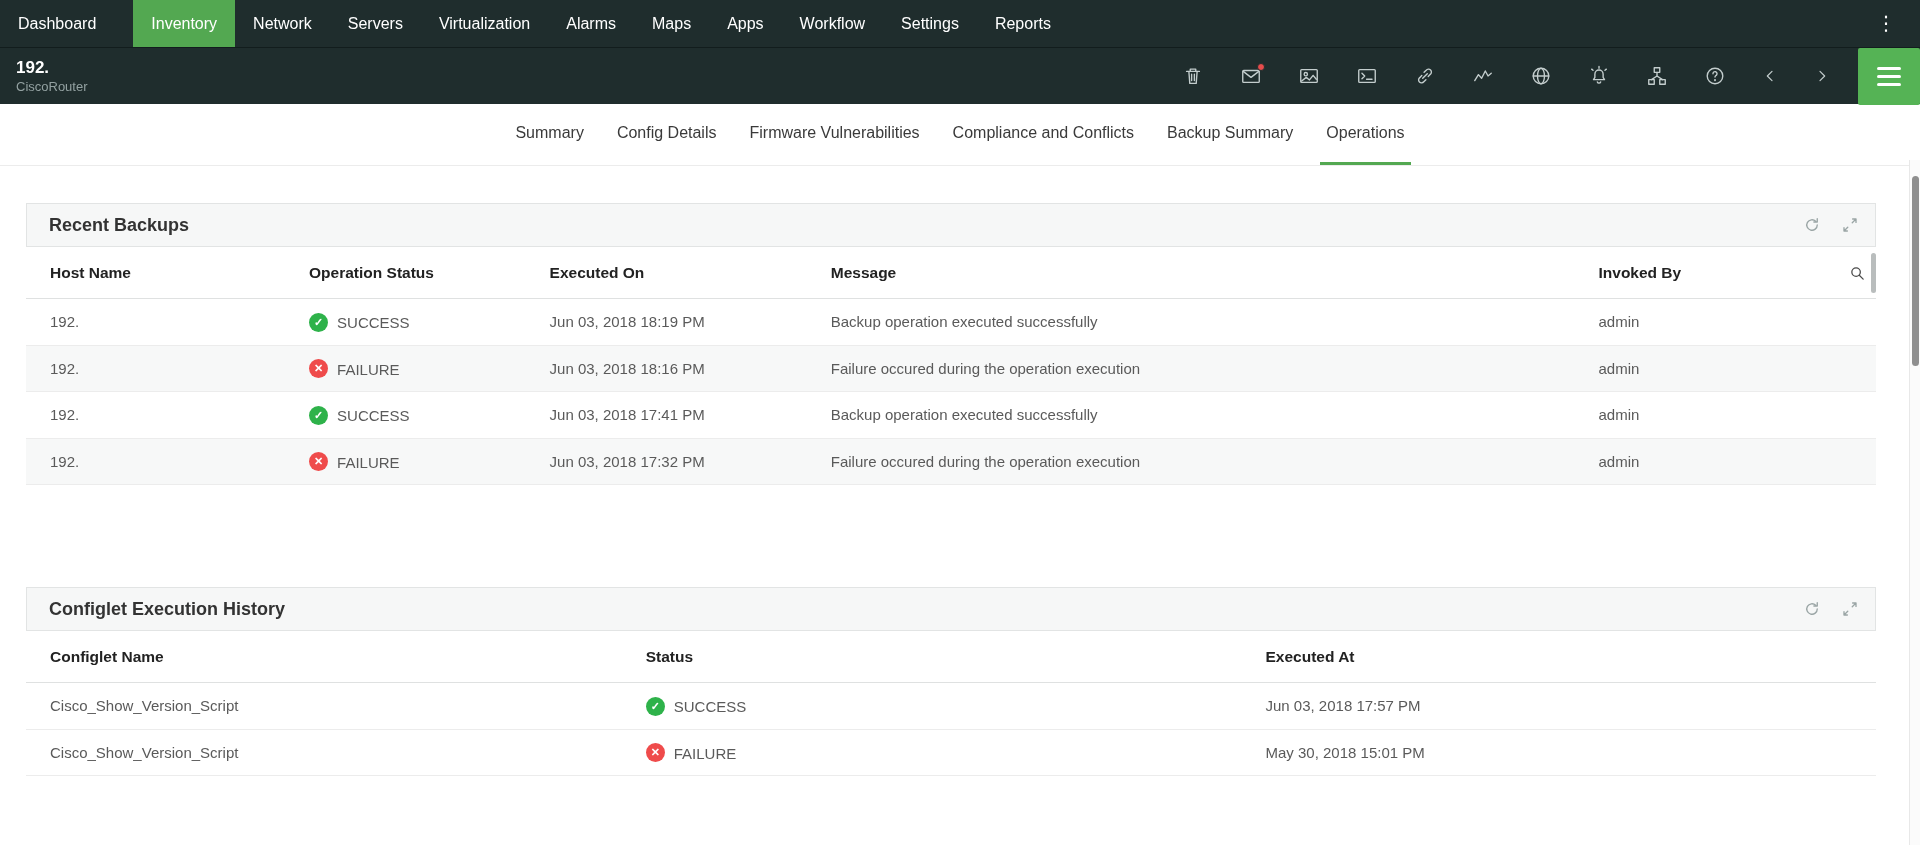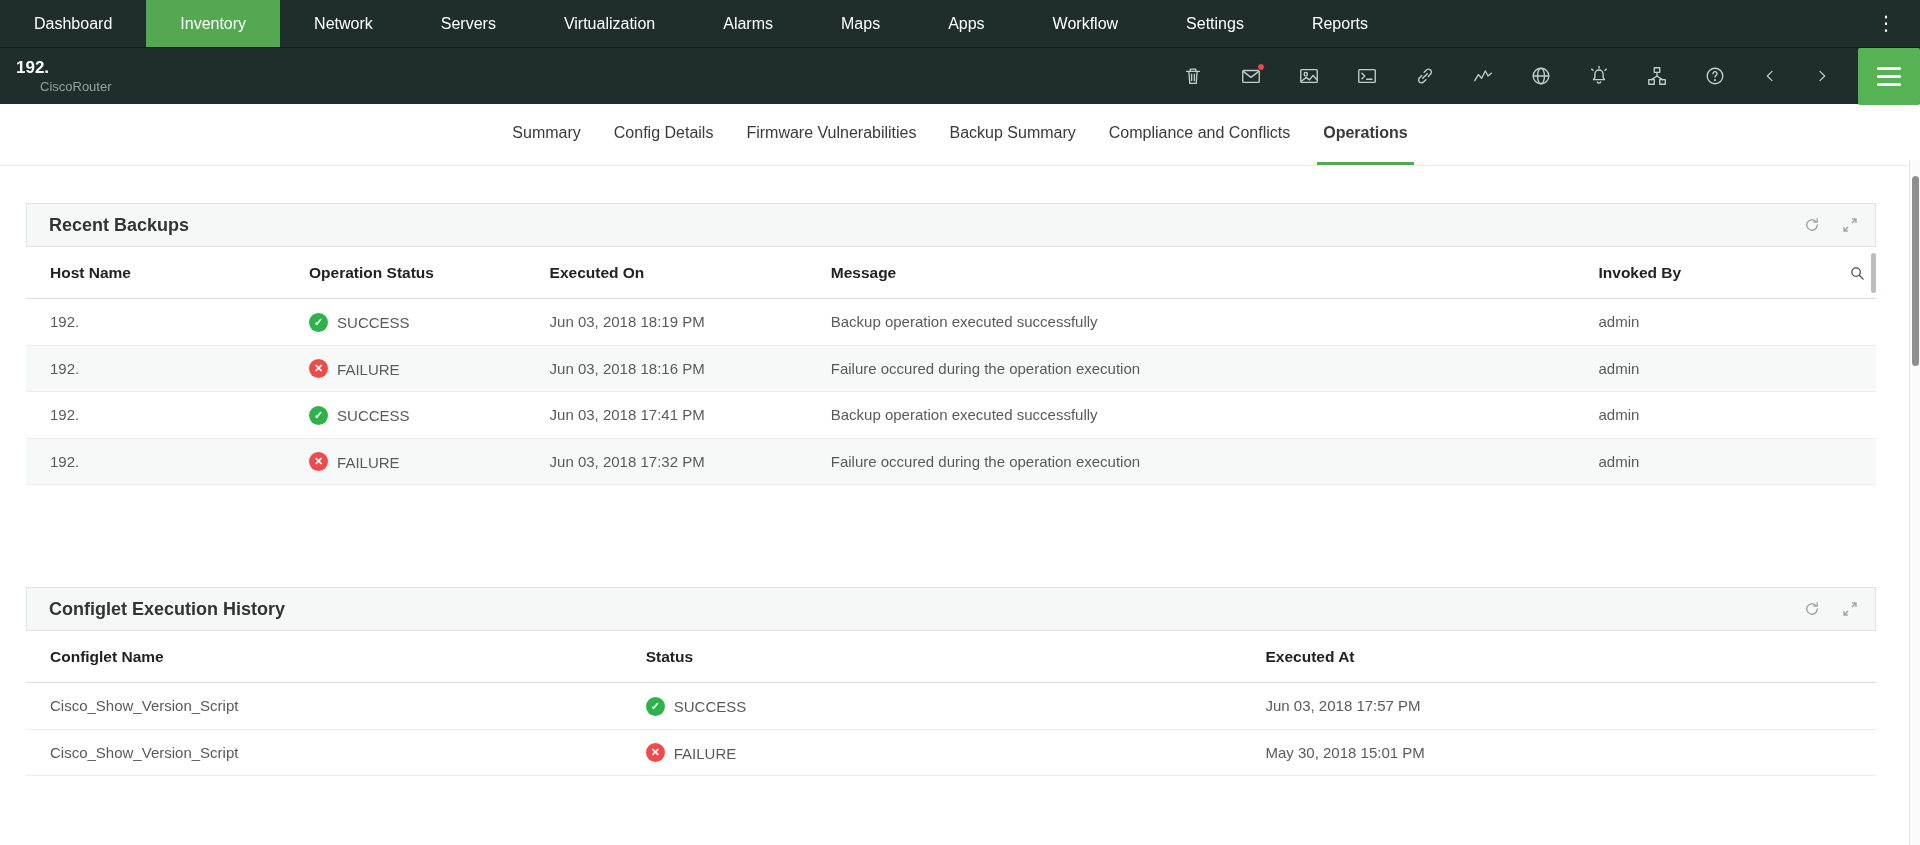--- a/index.html
+++ b/index.html
@@ -10,47 +10,47 @@
     --nav-bg: #1f2d2d;
     --accent: #53a851;
     --menu-green: #55b355;
     --success: #2eb24a;
     --failure: #ef4b4b;
   }
 
   
   .topnav { display: flex; align-items: stretch; height: 47px; background: var(--nav-bg); }
   .nav-items { display: flex; align-items: stretch; }
-  .nav-item { color: #fff; font-size: 16px; line-height: 47px; padding: 0 34px; cursor: pointer; white-space: nowrap; }
-  .nav-item.active { background: var(--accent); }
+  .nav-item { color: #fff; font-size: 16px; line-height: 47px; padding: 0 18px; cursor: pointer; white-space: nowrap; }
+  .nav-item.active { background: var(--accent); margin-left: 19px; }
   .nav-more { margin-left: auto; color: #fff; font-size: 20px; line-height: 47px; padding: 0 24px; cursor: pointer; }
 
   
   .device-bar { display: flex; align-items: center; height: 57px; background: var(--nav-bg);
     border-top: 1px solid #121d1d; padding-left: 16px; }
   .device-title-block { display: flex; flex-direction: column; justify-content: center; }
   .device-title { color: #ffffff; font-size: 17px; font-weight: bold; line-height: 20px; }
-  .device-subtitle { color: #93a1a1; font-size: 13px; line-height: 17px; margin-left: 24px; }
+  .device-subtitle { color: #93a1a1; font-size: 13px; line-height: 17px; }
   .action-icons { display: flex; align-items: center; gap: 36px; margin-left: auto; margin-right: 28px; color: #c3cdcd; }
   .act-icon { position: relative; width: 22px; height: 22px; display: inline-flex; cursor: pointer; }
   .act-icon svg { width: 22px; height: 22px; }
   .act-icon .dot { position: absolute; top: -2px; right: -3px; width: 8px; height: 8px;
     border-radius: 50%; background: #e64c4c; border: 1px solid var(--nav-bg); }
   .chev { width: 16px; height: 22px; }
   .chev svg { width: 16px; height: 22px; }
   .hamburger { width: 62px; height: 57px; background: var(--menu-green); border-radius: 2px;
     display: flex; flex-direction: column; align-items: center; justify-content: center; gap: 5px; cursor: pointer; }
   .hamburger .bar { width: 24px; height: 3px; background: #fff; border-radius: 2px; }
 
   
   .tabs-bar { height: 62px; background: #fff; border-bottom: 1px solid #ececec;
     display: flex; justify-content: center; align-items: stretch; gap: 21px; }
   .tab { font-size: 16px; color: #3a3a3a; display: flex; align-items: center; padding: 0 6px;
     cursor: pointer; border-bottom: 3px solid transparent; white-space: nowrap; }
-  .tab.active { border-bottom-color: var(--accent); font-weight: bold; }
+  .tab.active { border-bottom-color: var(--accent); font-weight: normal; }
 
   
   .content { padding-top: 37px; }
   .panel { margin: 0 44px 0 26px; position: relative; }
   .panel + .panel { margin-top: 102px; }
   .panel-header { height: 44px; background: #f6f7f7; border: 1px solid #e2e4e4;
     display: flex; align-items: center; padding: 0 16px 0 22px; }
   .panel-title { font-size: 18px; font-weight: bold; color: #333; }
   .panel-tools { margin-left: auto; display: flex; align-items: center; gap: 20px; color: #9aa5a5; }
   .panel-tools .tool { width: 18px; height: 18px; cursor: pointer; }
@@ -188,22 +188,22 @@
     <span class="bar"></span>
     <span class="bar"></span>
     <span class="bar"></span>
   </div>
 </div>
 
 <div class="tabs-bar" id="tabs-bar">
     <div class="tab">Summary</div>
     <div class="tab">Config Details</div>
     <div class="tab">Firmware Vulnerabilities</div>
+    <div class="tab">Compliance and Conflicts</div>
     <div class="tab">Backup Summary</div>
-    <div class="tab">Compliance and Conflicts</div>
     <div class="tab active">Operations</div>
   </div>
 
 <div class="content">
 
   <div class="panel">
     <div class="panel-header">
       <span class="panel-title">Recent Backups</span>
       <span class="panel-tools">
         <span class="tool">

